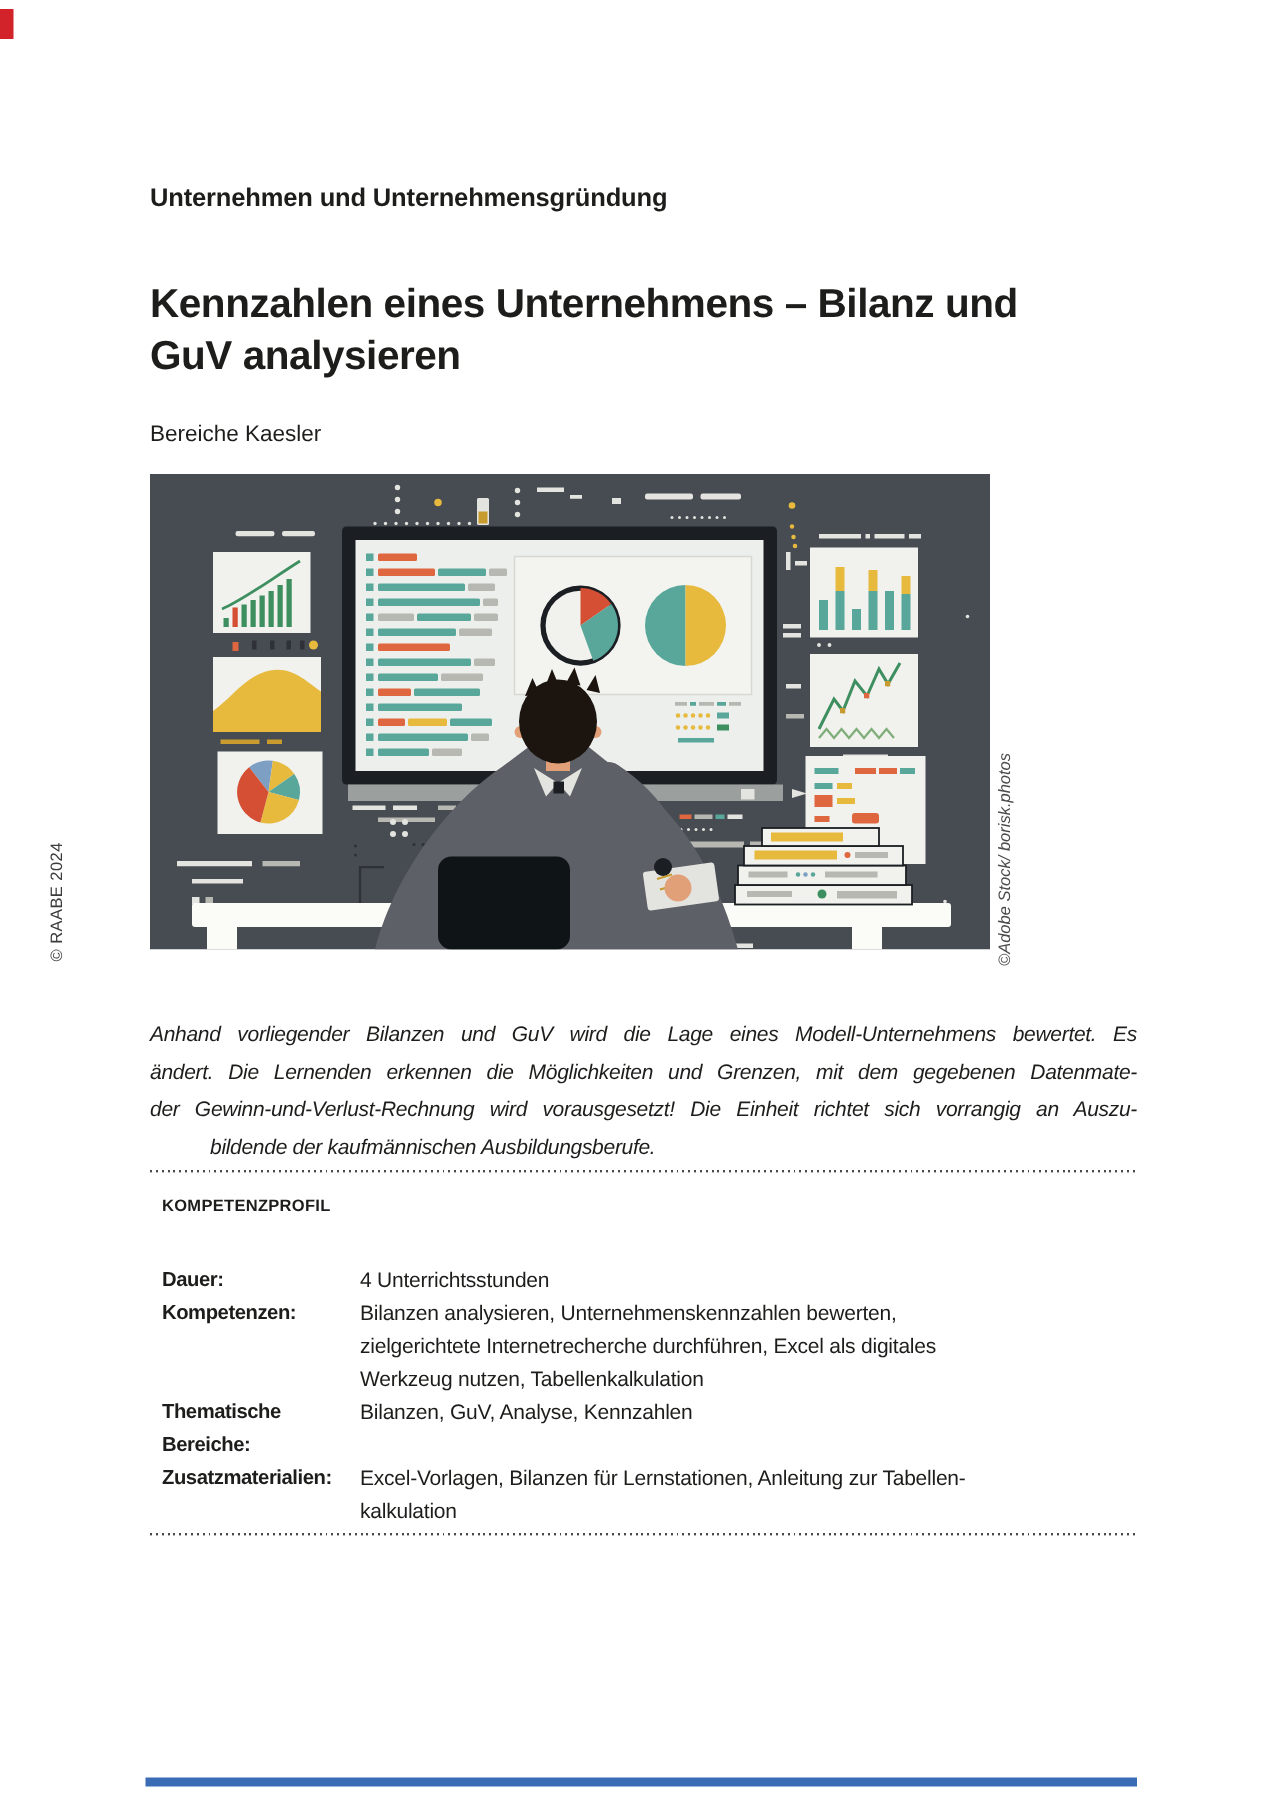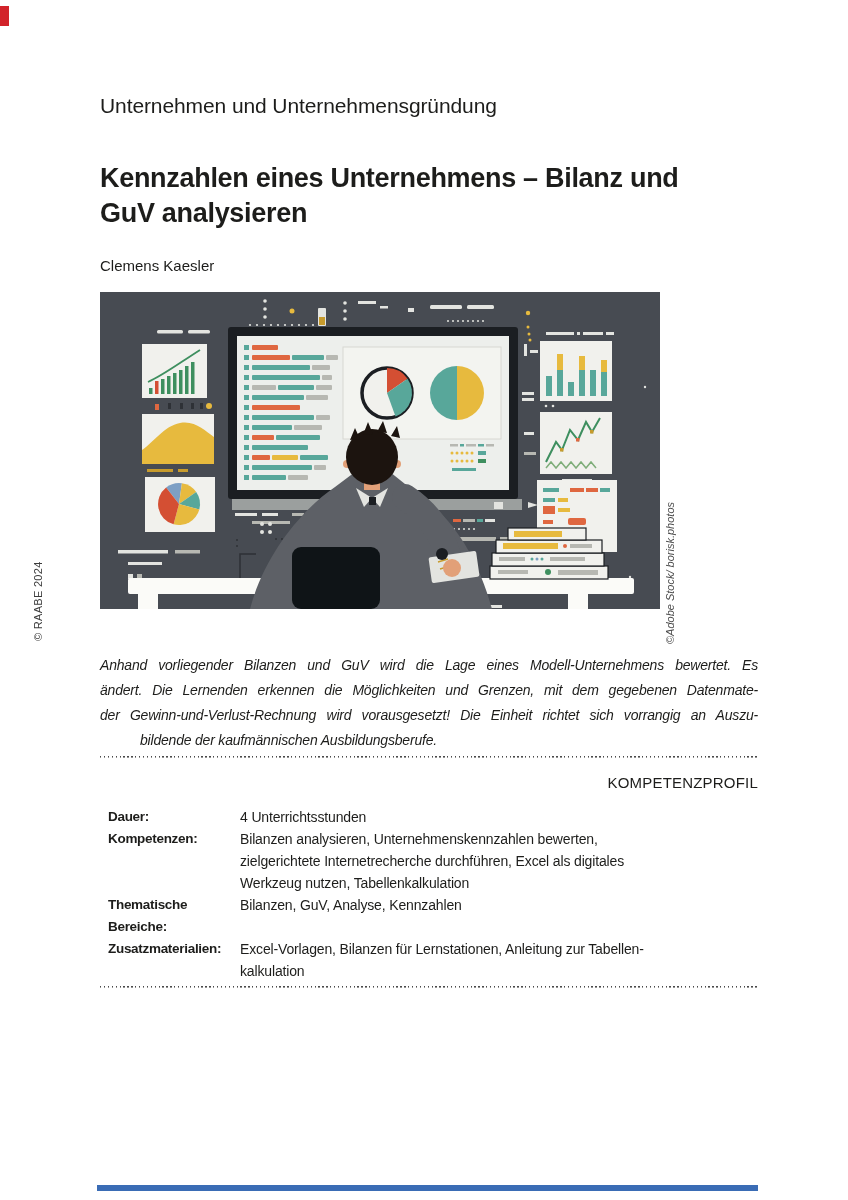--- a/index.html
+++ b/index.html
@@ -8,33 +8,33 @@
     font-family:"Liberation Sans", sans-serif; color:var(--text,#1d1d1b);
     overflow:hidden;
   }
   .red-tab{position:absolute;left:0;top:6px;width:9px;height:20px;background:var(--accent-red);}
   .footer-bar{position:absolute;left:97px;top:1185px;width:661px;height:6px;background:var(--footer-blue);}
   .rot{position:absolute;transform-origin:0 0;transform:rotate(-90deg);white-space:nowrap;}
   .raabe-copy{left:32px;top:641px;font-size:11px;color:#3c3c3c;letter-spacing:.3px;}
   .img-credit{left:664px;top:644px;font-size:11px;font-style:italic;color:#4a4a4a;}
   .content{margin-left:100px;width:658px;padding-top:94px;}
   .section-number{font-size:25px;line-height:1;color:var(--heading-gray);letter-spacing:.5px;}
-  .series-title{font-size:21px;font-weight:400;letter-spacing:-.1px;}
+  .series-title{margin-top:28px;font-size:17px;font-weight:700;letter-spacing:-.1px;}
   h1.title{margin:43px 0 0 0;font-size:27px;line-height:35px;font-weight:700;letter-spacing:-.3px;}
   .author{margin-top:26px;font-size:15px;}
   .illo{margin-top:18px;width:560px;height:317px;display:block;}
   .intro{margin-top:44px;font-size:14px;line-height:25px;letter-spacing:-.2px;font-style:italic;}
   .intro .ln{text-align:justify;text-align-last:justify;}
   .intro .ln:last-child{text-align-last:left;padding-left:40px;}
   .dotted{height:2px;margin-top:3px;
     background:repeating-linear-gradient(90deg,#4a4a4a 0,#4a4a4a 1.3px,transparent 1.3px,transparent 3.9px);
     background-size:100% 1.6px;background-repeat:no-repeat;background-position:0 0;}
   .profile{padding-left:8px;}
-  .profile-heading{margin-top:16px;font-size:15px;font-weight:400;letter-spacing:.2px;text-align:right;}
-  .profile-rows{margin-top:15px;display:grid;grid-template-columns:132px 1fr;font-size:14px;line-height:22px;}
+  .profile-heading{margin-top:16px;font-size:11px;font-weight:700;letter-spacing:.2px;}
+  .profile-rows{margin-top:32px;display:grid;grid-template-columns:132px 1fr;font-size:14px;line-height:22px;}
   .pl{font-weight:700;font-size:13.5px;letter-spacing:-.3px;}
   .pv{white-space:pre-line;letter-spacing:-.15px;}
   .dotted.bottom{margin-top:4px;}
   
   .f-bg{fill:var(--illo-bg)} .f-panel{fill:var(--panel)} .f-screen{fill:var(--screen)}
   .f-frame{fill:var(--frame)} .f-teal{fill:var(--teal)} .f-orange{fill:var(--orange)}
   .f-yellow{fill:var(--yellow)} .f-ydark{fill:var(--yellow-dark)} .f-red{fill:var(--red)}
   .f-green{fill:var(--green)} .f-blue{fill:var(--blue)} .f-gray{fill:var(--gray-bar)}
   .f-white{fill:var(--off-white)} .f-dark{fill:var(--dark-mark)} .f-suit{fill:var(--suit)}
   .f-skin{fill:var(--skin)} .f-hair{fill:var(--hair)} .f-chair{fill:var(--chair)}
@@ -48,21 +48,21 @@
 
 <div class="page">
   <div class="red-tab"></div>
 
   <div class="rot raabe-copy">© RAABE 2024</div>
   <div class="rot img-credit">©Adobe Stock/ borisk.photos</div>
 
   <div class="content">
     <div class="series-title">Unternehmen und Unternehmensgründung</div>
     <h1 class="title"><span>Kennzahlen eines Unternehmens – Bilanz und</span><br><span>GuV analysieren</span></h1>
-    <div class="author">Clemens Kaesler</div>
+    <div class="author">Bereiche Kaesler</div>
 
     <svg class="illo" viewBox="0 0 560 317" aria-hidden="true">
       <rect class="f-bg" x="0" y="0" width="560" height="317"></rect>
 
       <g>
         <circle class="f-white" cx="165" cy="9" r="1.8"></circle>
           <circle class="f-white" cx="165" cy="17" r="1.8"></circle>
           <circle class="f-white" cx="165" cy="25" r="1.8"></circle>
         <circle class="f-yellow" cx="192" cy="19" r="2.5"></circle>
         <rect class="f-white" x="218" y="16" width="8" height="18" rx="1"></rect>

